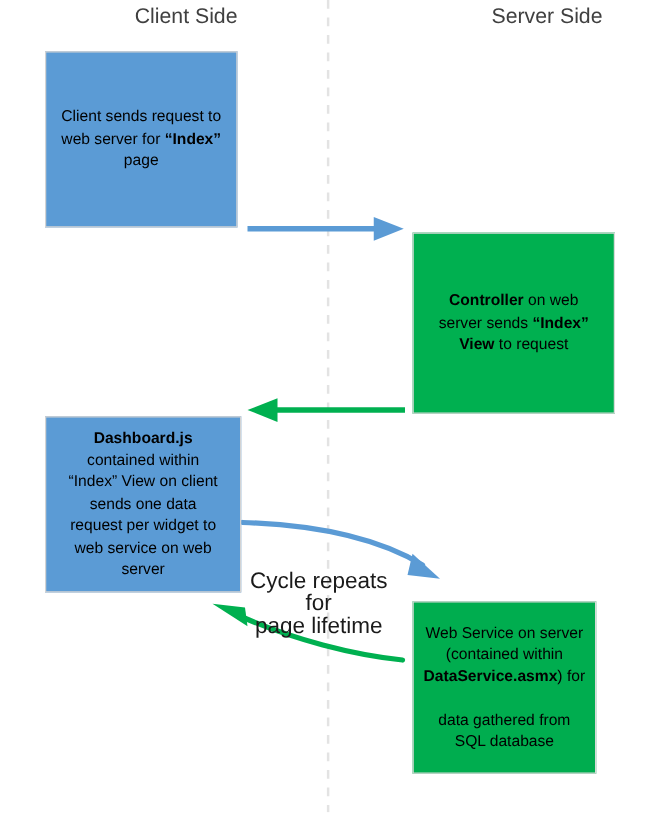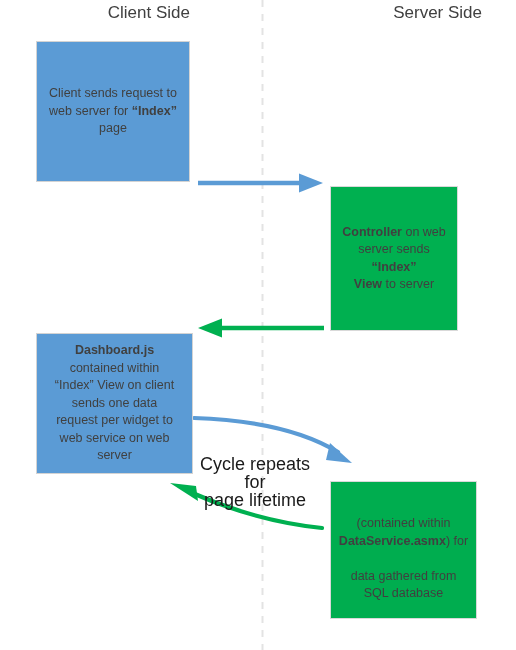--- a/index.html
+++ b/index.html
@@ -33,38 +33,38 @@
   #heading-client { left: 36px; top: 2px; width: 154px; }
   #heading-server { left: 330px; top: 2px; width: 152px; }
 
   .node-box {
     position: absolute;
     box-sizing: border-box;
     display: flex;
     align-items: center;
     justify-content: center;
     text-align: center;
-    color: #404040;
+    color: #000000;
     font-size: 12.5px;
     line-height: 17.5px;
     padding: 4px 7px;
   }
   .node-box .txt { display: block; width: 100%; }
   .node-blue {
     background: #5b9bd5;
     border: 1px solid #d3d3d3;
   }
   .node-green {
     background: #00b050;
     border: 1px solid #d9d9d9;
   }
   .node-green.sq { background: #00ad4f; }
 
   #box-client-request { left: 36px; top: 41px; width: 154px; height: 141px; }
-  #box-controller     { left: 330px; top: 186px; width: 128px; height: 145px; }
+  #box-controller     { left: 330px; top: 186px; width: 162px; height: 145px; }
   #box-dashboard      { left: 36px; top: 333px; width: 157px; height: 141px; }
   #box-webservice     { left: 330px; top: 481px; width: 147px; height: 138px; }
 
   .cycle-label {
     position: absolute;
     left: 193px;
     top: 455px;
     width: 124px;
     text-align: center;
     font-size: 18px;
@@ -103,27 +103,27 @@
     <path d="M 322 528 C 283 524 235 512 190 492" stroke="#00b050" stroke-width="4.2" fill="none" stroke-linecap="round"></path>
     <polygon points="198,501 170,483 196,486" fill="#00b050"></polygon>
   </g>
 </svg>
 
 <div class="node-box node-blue" id="box-client-request">
   <span class="txt"><span>Client sends request to </span><br><span>web server for </span><b>“Index”</b><br><span>page</span></span>
 </div>
 
 <div class="node-box node-green" id="box-controller">
-  <span class="txt"><b>Controller</b><span> on web</span><br><span>server sends </span><b>“Index”</b><br><b>View</b><span> to server</span></span>
+  <span class="txt"><b>Controller</b><span> on web</span><br><span>server sends </span><b>“Index”</b><br><b>View</b><span> to request</span></span>
 </div>
 
 <div class="node-box node-blue" id="box-dashboard">
   <span class="txt"><b>Dashboard.js</b><br><span>contained within</span><br><span>“Index” View on client</span><br><span>sends one data</span><br><span>request per widget to</span><br><span>web service  on web</span><br><span>server</span></span>
 </div>
 
 <div class="node-box node-green sq" id="box-webservice">
-  <span class="txt"><br><span>(contained within</span><br><b>DataService.asmx</b><span>) for</span><br><br><span>data gathered from</span><br><span>SQL database</span></span>
+  <span class="txt"><span>Web Service on server</span><br><span>(contained within</span><br><b>DataService.asmx</b><span>) for</span><br><br><span>data gathered from</span><br><span>SQL database</span></span>
 </div>
 
 <div class="cycle-label">
   <span>Cycle repeats for</span><br>
   <span>page lifetime</span>
 </div>
 
 </body></html>

